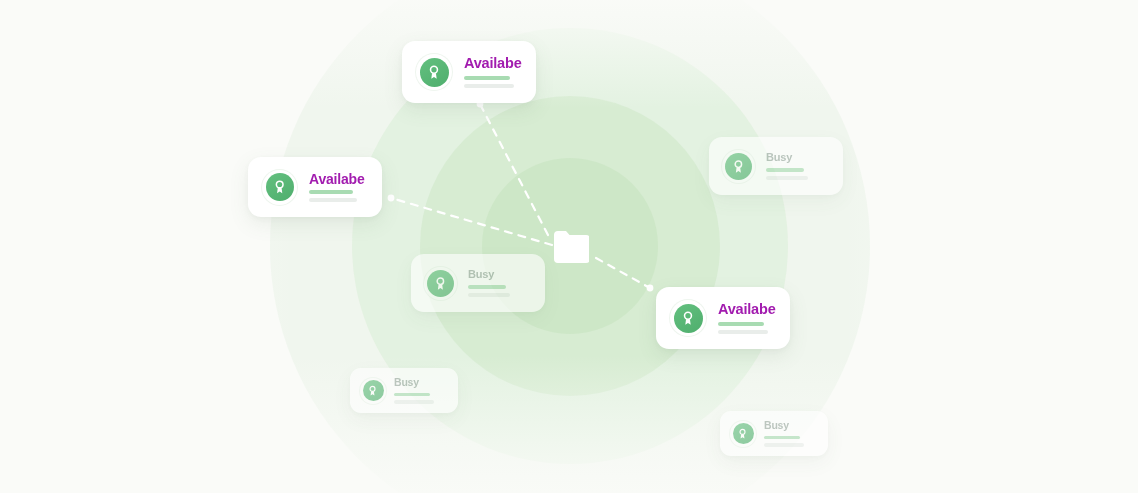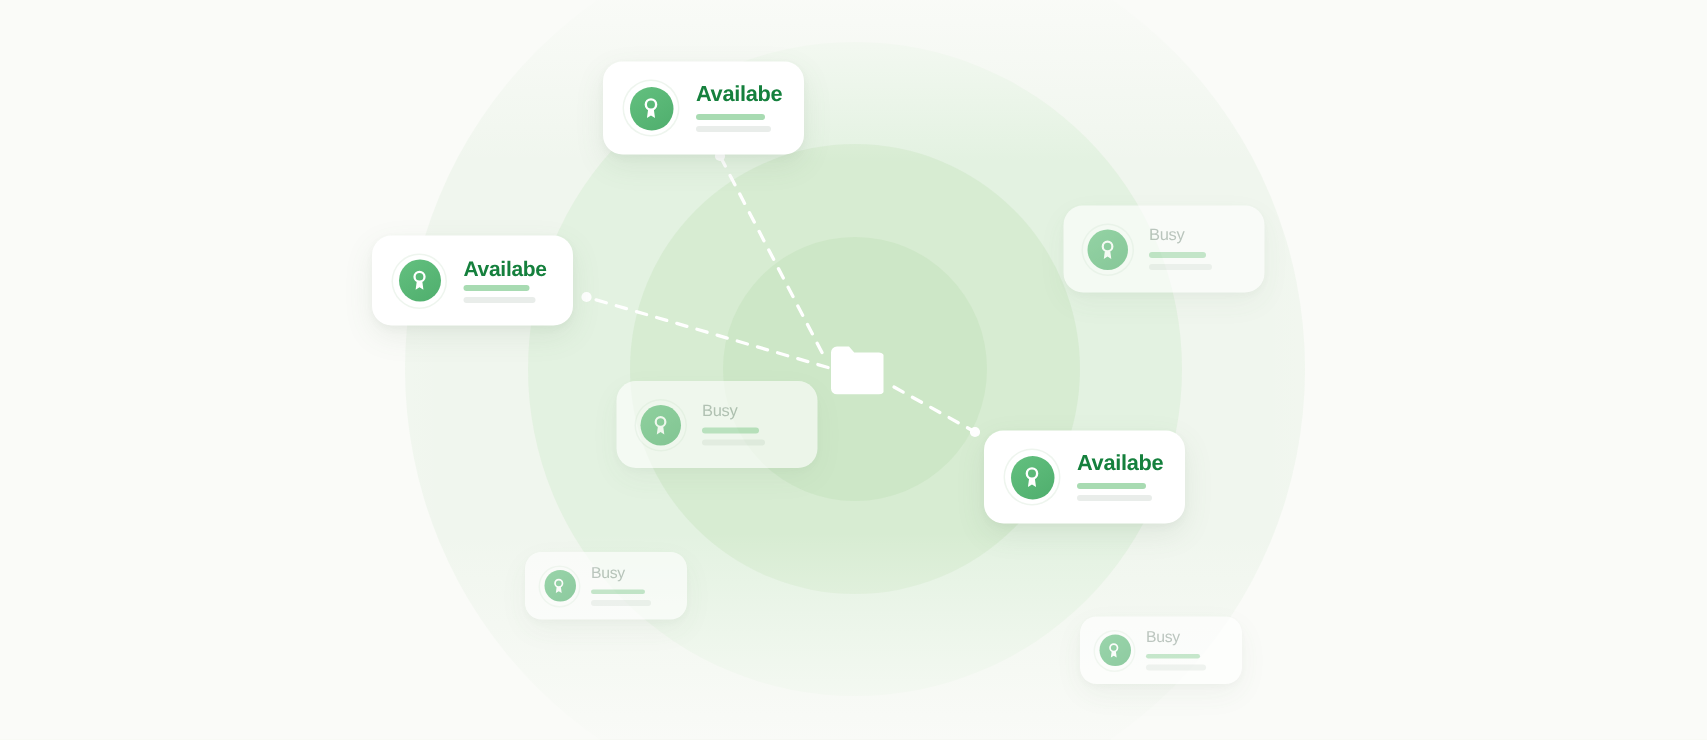--- a/index.html
+++ b/index.html
@@ -85,22 +85,22 @@
   .card.xlarge .avatar-wrap { width:35px; height:35px; }
   .card.xlarge .avatar      { width:28px; height:28px; }
 
   .meta { display:flex; flex-direction:column; gap:4px; min-width:0; }
   .status-label {
     font-weight:700;
     letter-spacing:-.2px;
     line-height:1.05;
     white-space:nowrap;
   }
-  .status-label.available { color:#15803d;text-align:right; }
-  .status-label.busy      { color:#9aa8a0; font-weight:400; }
+  .status-label.available { color:#a21caf;text-align:right; }
+  .status-label.busy      { color:#9aa8a0; font-weight:700; }
   .card.small  .status-label { font-size:10.5px; }
   .card.medium .status-label { font-size:11px; }
   .card.large  .status-label { font-size:14.5px; }
   .card.xlarge .status-label { font-size:14px; }
 
   .bar { height:4px; border-radius:3px; }
   .bar.green { background:#a8dbb2; }
   .bar.grey  { background:#e9edea; }
   .card.small  .bar.green { width:36px; height:3.5px; }
   .card.small  .bar.grey  { width:40px; height:3.5px; }

